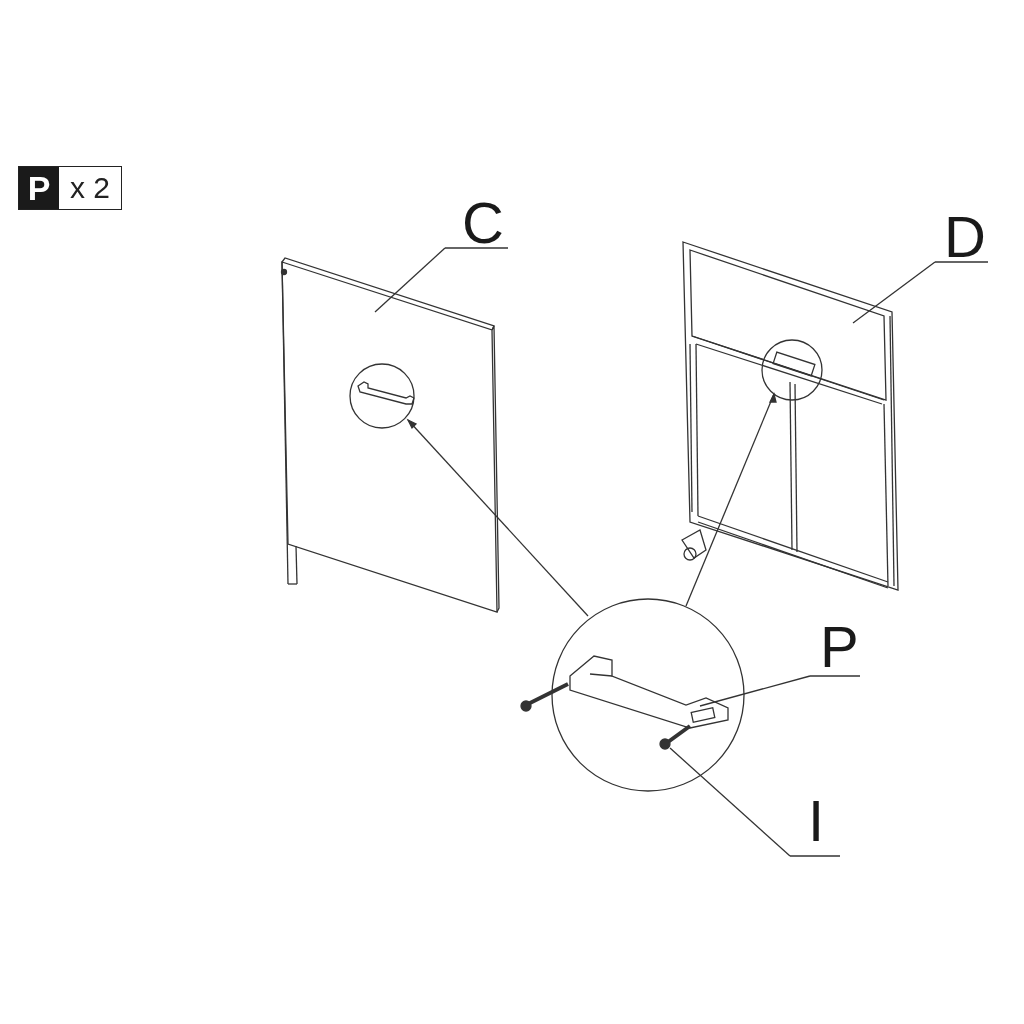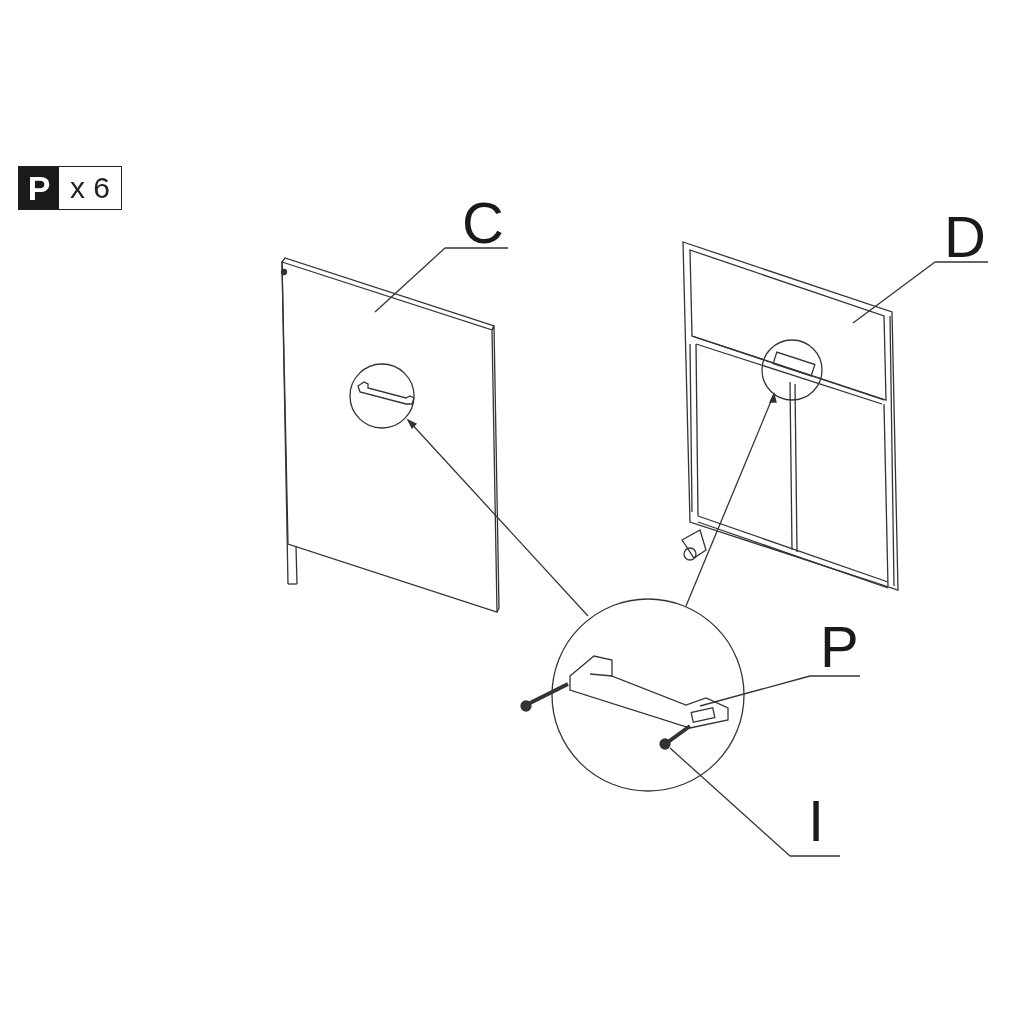--- a/index.html
+++ b/index.html
@@ -8,21 +8,21 @@
   .qty-part { width:40px; height:42px; background:#1a1a1a; color:#fff; font-size:34px; font-weight:bold; display:flex; align-items:center; justify-content:center; }
   .qty-count { width:62px; height:42px; background:#fff; color:#222; font-size:30px; display:flex; align-items:center; justify-content:center; }
   .label { position:absolute; font-size:58px; color:#1a1a1a; line-height:1; }
   svg { position:absolute; left:0; top:0; }
 </style>
 </head>
 <body>
 
 <div class="qty-box">
   <div class="qty-part">P</div>
-  <div class="qty-count">x 6</div>
+  <div class="qty-count">x 2</div>
 </div>
 
 <div class="label" style="left:462px;top:194px;">C</div>
 <div class="label" style="left:944px;top:208px;">D</div>
 <div class="label" style="left:820px;top:618px;">P</div>
 <div class="label" style="left:808px;top:792px;">I</div>
 
 <svg width="1024" height="1024" viewBox="0 0 1024 1024" fill="none" stroke="#333" stroke-width="1.3">
 
   <g>

